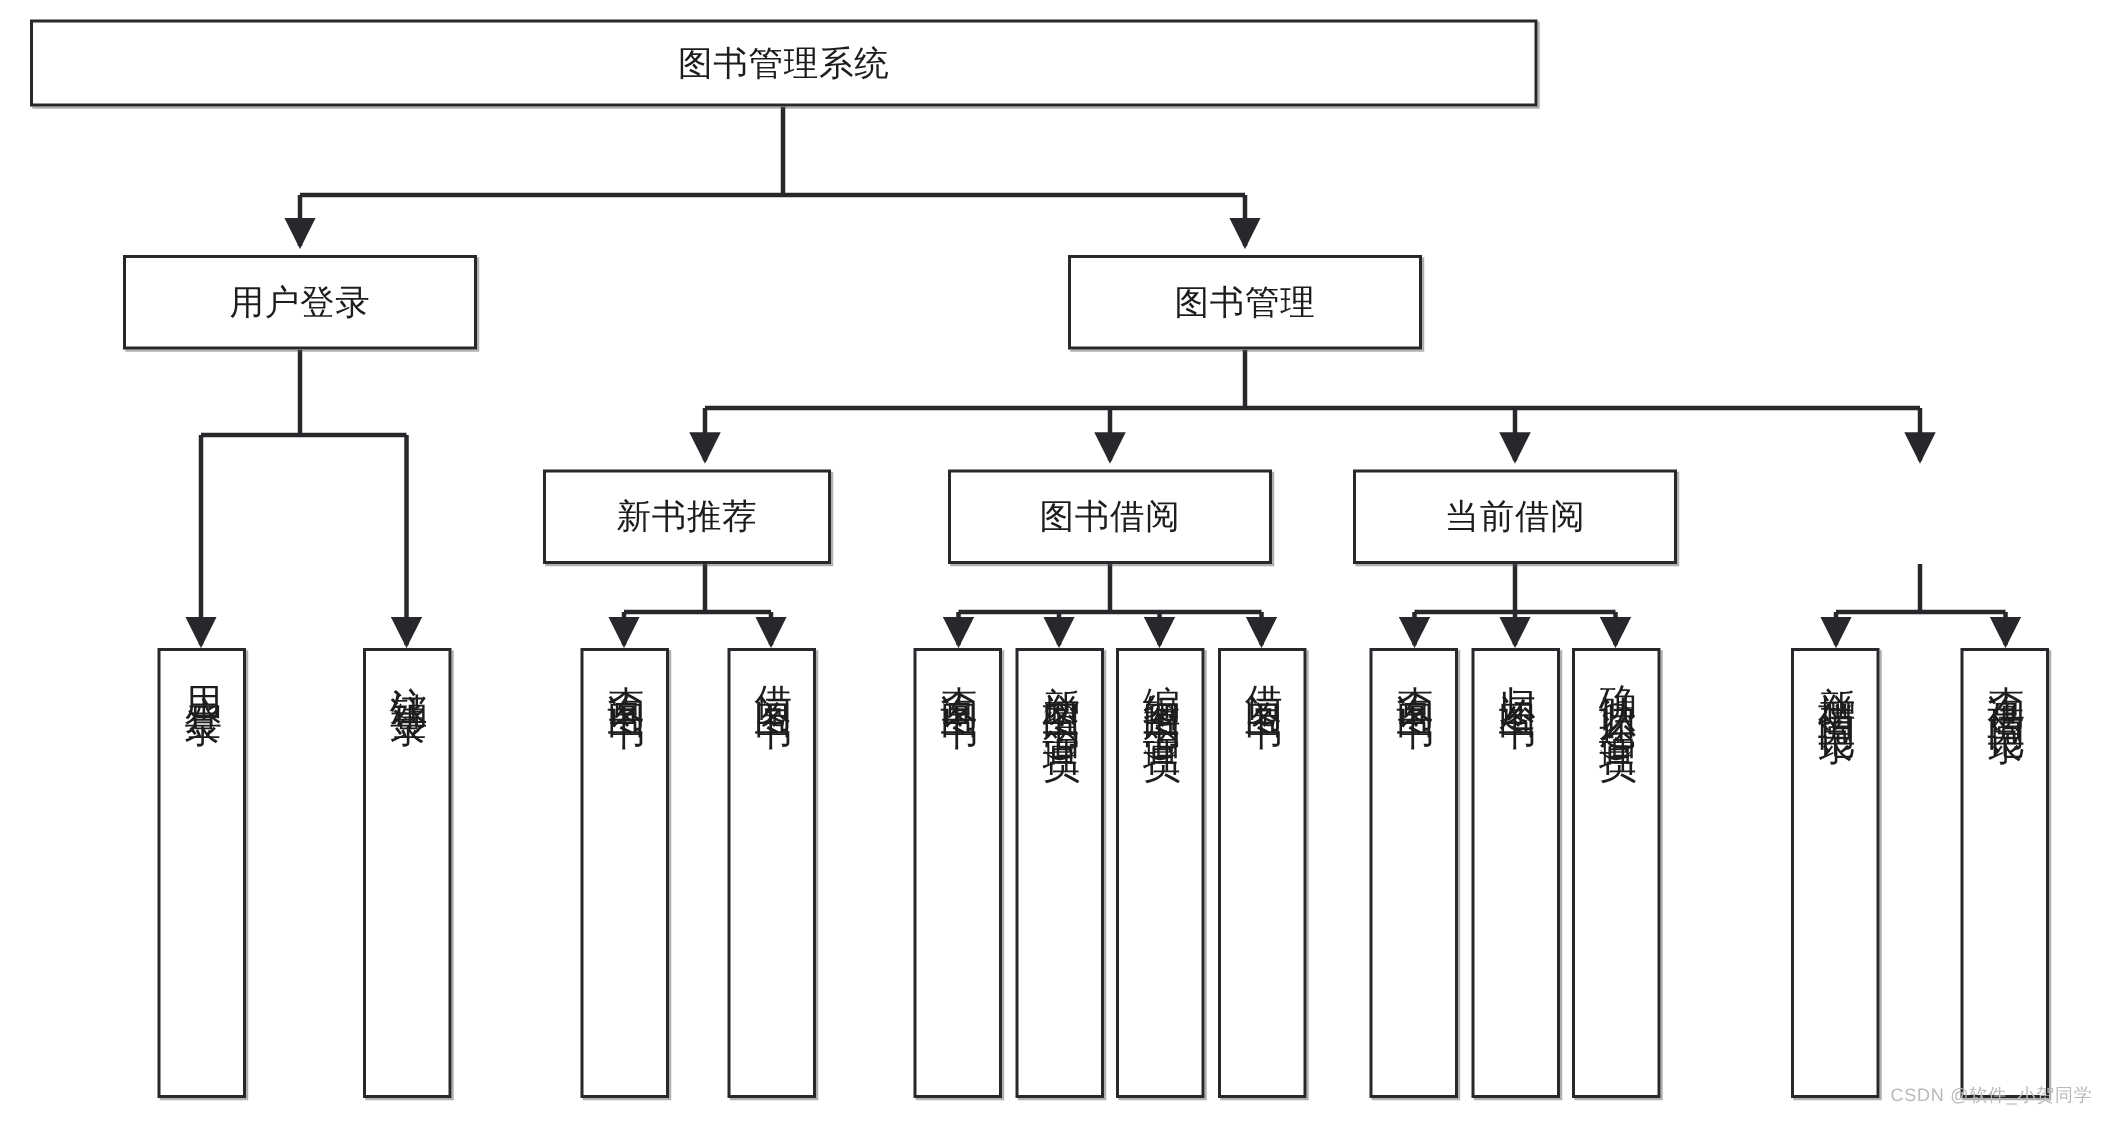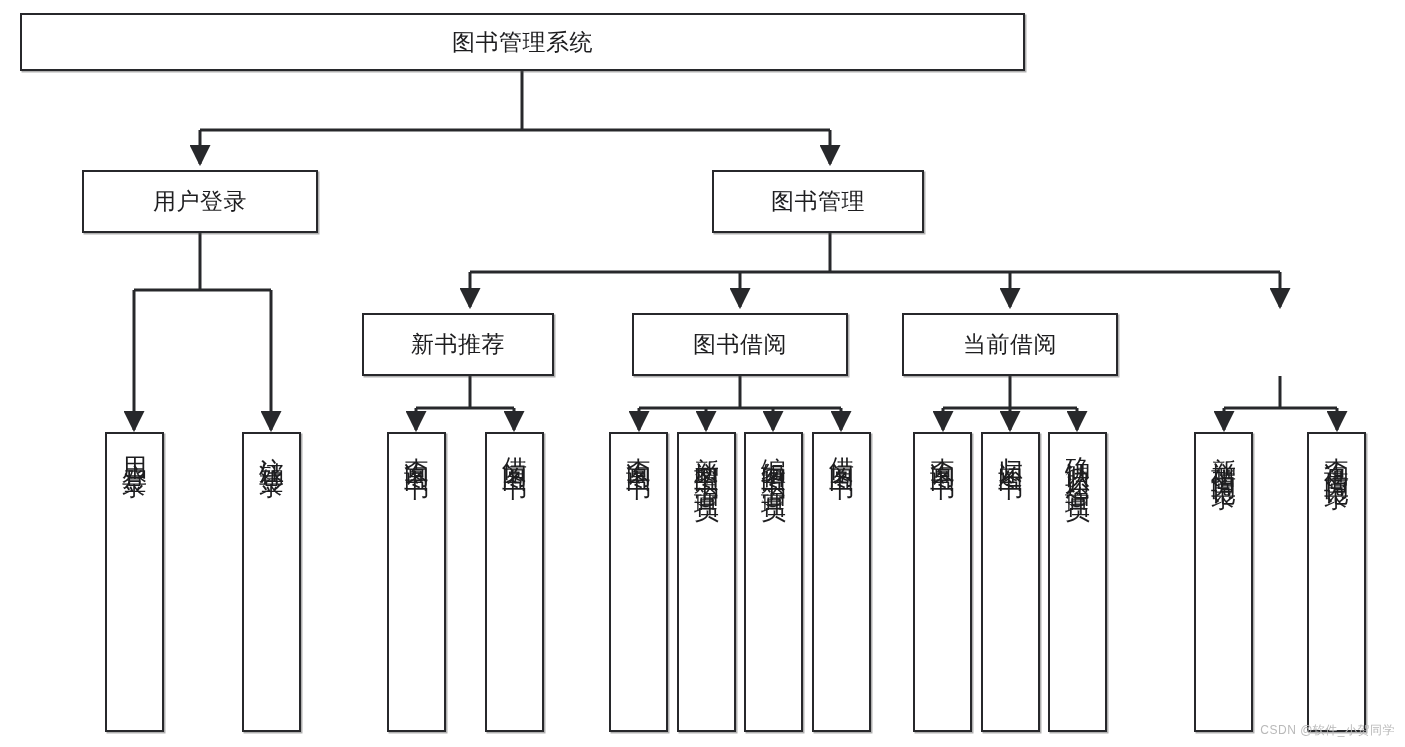--- a/index.html
+++ b/index.html
@@ -131,21 +131,21 @@
   </svg>
 
   <div class="node root h" style="left:20px; top:13px; width:1005px; height:58px;">
     <span class="label">图书管理系统</span>
   </div>
 
   <div class="node h" style="left:82px; top:170px; width:236px; height:63px;">
     <span class="label">用户登录</span>
   </div>
 
-  <div class="node h" style="left:712px; top:170px; width:212px; height:63px;">
+  <div class="node h" style="left:712px; top:170px; width:236px; height:63px;">
     <span class="label">图书管理</span>
   </div>
 
   <div class="node h" style="left:362px; top:313px; width:192px; height:63px;">
     <span class="label">新书推荐</span>
   </div>
 
   <div class="node h" style="left:632px; top:313px; width:216px; height:63px;">
     <span class="label">图书借阅</span>
   </div>

